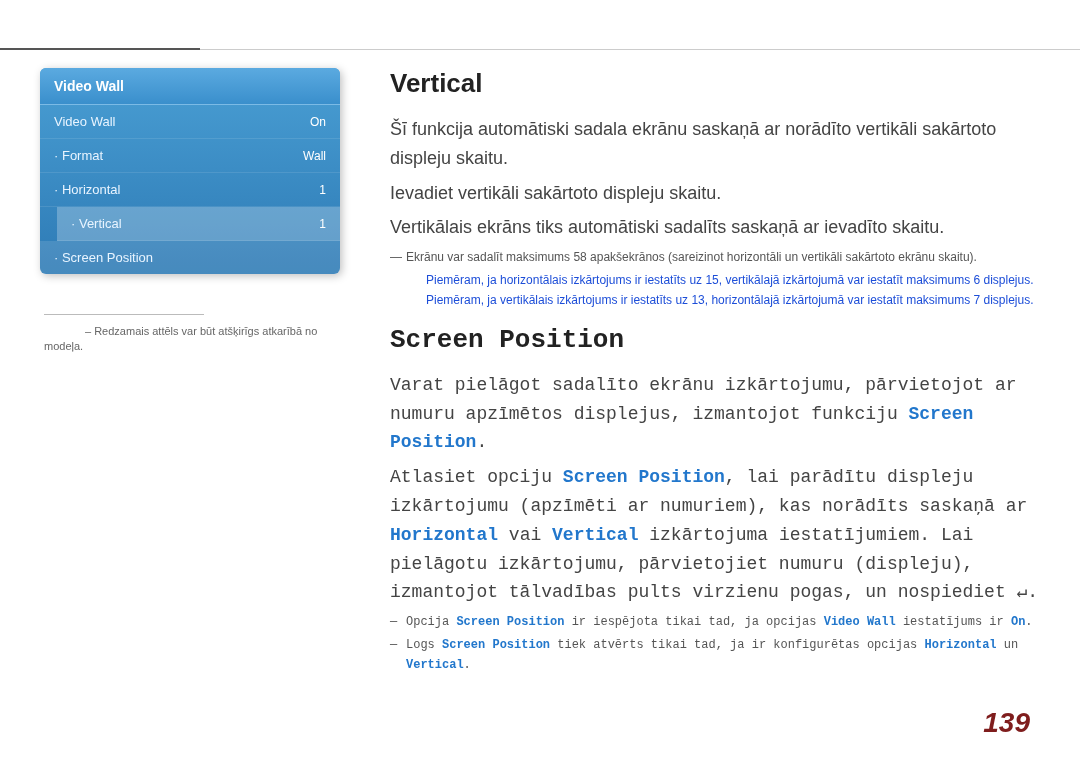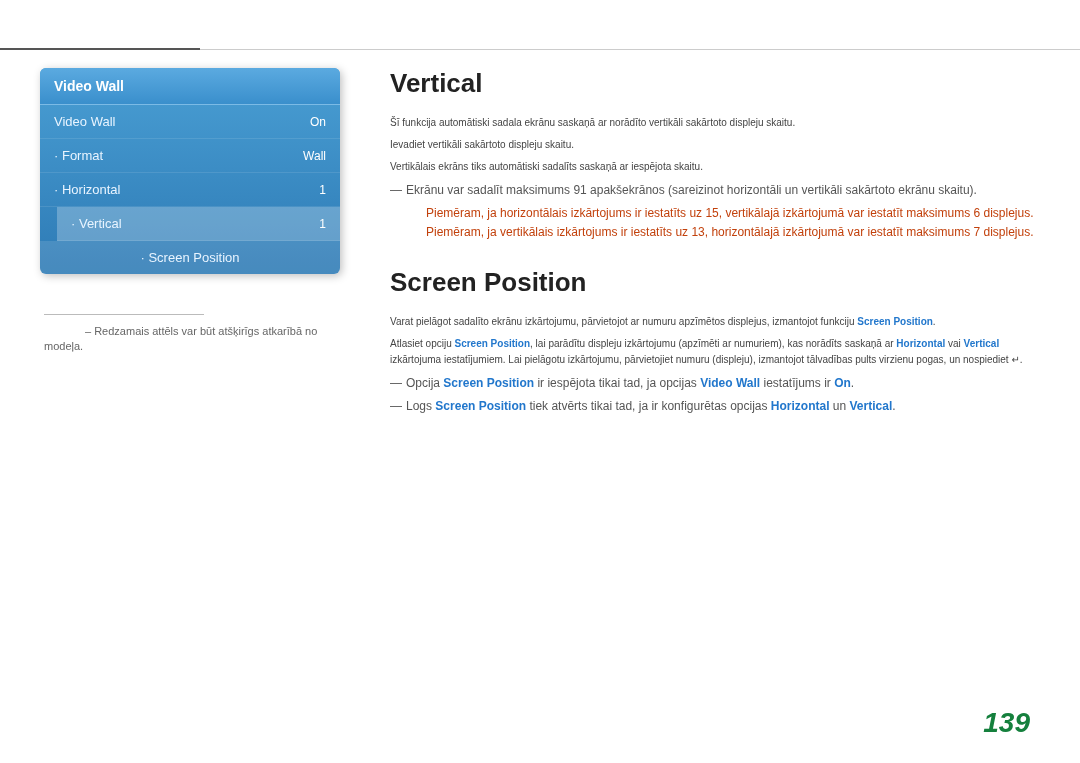--- a/index.html
+++ b/index.html
@@ -65,21 +65,20 @@
       align-items: center;
       padding: 9px 14px;
       color: #fff;
       font-size: 13px;
       cursor: pointer;
       border-bottom: 1px solid rgba(255,255,255,0.1);
     }
 
     .sidebar-item:last-child {
       border-bottom: none;
-      justify-content: center;
     }
 
     .sidebar-item.active {
       background: rgba(255,255,255,0.25);
       margin-left: 17px;
     }
 
     .sidebar-item .item-label {
       color: #e8f4ff;
     }
@@ -121,21 +120,21 @@
 
     
     .section-title {
       font-size: 26px;
       font-weight: bold;
       color: #222;
       margin-bottom: 16px;
     }
 
     .section-text {
-      font-size: 10px;
+      font-size: 18px;
       color: #444;
       line-height: 1.6;
       margin-bottom: 6px;
     }
 
     .section-note {
       font-size: 12px;
       color: #555;
       line-height: 1.6;
       margin-bottom: 4px;
@@ -145,44 +144,45 @@
 
     .section-note::before {
       content: '—';
       position: absolute;
       left: 0;
       color: #555;
     }
 
     .section-note-indent {
       font-size: 12px;
-      color: #c2410c;
+      color: #1d4ed8;
       line-height: 1.6;
       margin-bottom: 4px;
       padding-left: 36px;
     }
 
     .bold-highlight {
       font-weight: bold;
       color: #2277cc;
     }
 
     
     .screen-position-section {
-      margin-top: 24px;
+      margin-top: 15px;
+      font-family: Liberation Mono, monospace;
     }
 
     
     .page-number {
       position: absolute;
       bottom: 24px;
       right: 50px;
       font-size: 28px;
       font-weight: bold;
-      color: #15803d;
+      color: #7f1d1d;
       font-style: italic;
     }
   </style>
 </head>
 <body>
 
 <div class="top-lines">
   <div class="top-line-dark"></div>
   <div class="top-line-light"></div>
 </div>
@@ -220,24 +220,24 @@
   </div>
 </div>
 
 <div class="main-content">
 
   <div>
     <h1 class="section-title">Vertical</h1>
 
     <p class="section-text">Šī funkcija automātiski sadala ekrānu saskaņā ar norādīto vertikāli sakārtoto displeju skaitu.</p>
     <p class="section-text">Ievadiet vertikāli sakārtoto displeju skaitu.</p>
-    <p class="section-text">Vertikālais ekrāns tiks automātiski sadalīts saskaņā ar iespējota skaitu.</p>
+    <p class="section-text">Vertikālais ekrāns tiks automātiski sadalīts saskaņā ar ievadīto skaitu.</p>
 
     <p class="section-note">
-      <span>Ekrānu var sadalīt maksimums 91 apakšekrānos (sareizinot horizontāli un vertikāli sakārtoto ekrānu skaitu).</span>
+      <span>Ekrānu var sadalīt maksimums 58 apakšekrānos (sareizinot horizontāli un vertikāli sakārtoto ekrānu skaitu).</span>
     </p>
     <p class="section-note-indent">Piemēram, ja horizontālais izkārtojums ir iestatīts uz 15, vertikālajā izkārtojumā var iestatīt maksimums 6 displejus. Piemēram, ja vertikālais izkārtojums ir iestatīts uz 13, horizontālajā izkārtojumā var iestatīt maksimums 7 displejus.</p>
 
   </div>
 
   <div class="screen-position-section">
     <h1 class="section-title">Screen Position</h1>
 
     <p class="section-text">
       <span>Varat pielāgot sadalīto ekrānu izkārtojumu, pārvietojot ar numuru apzīmētos displejus, izmantojot funkciju </span><span class="bold-highlight">Screen Position</span><span>.</span>

